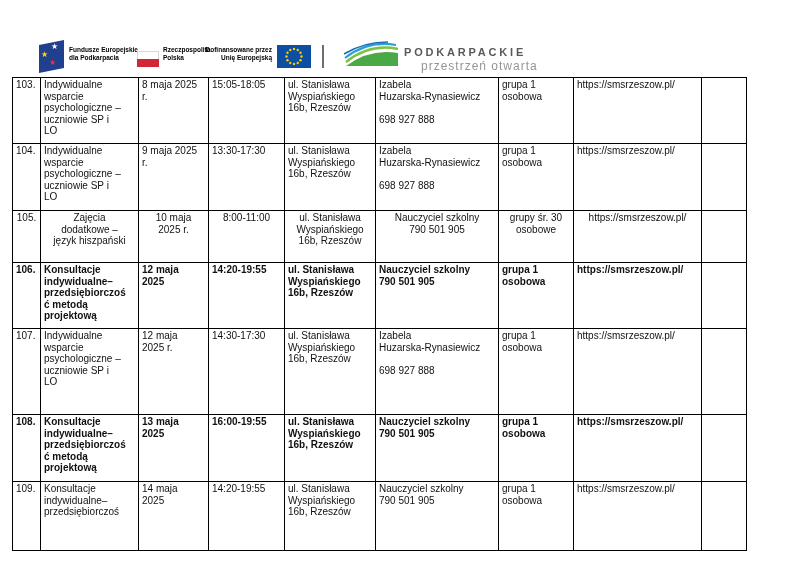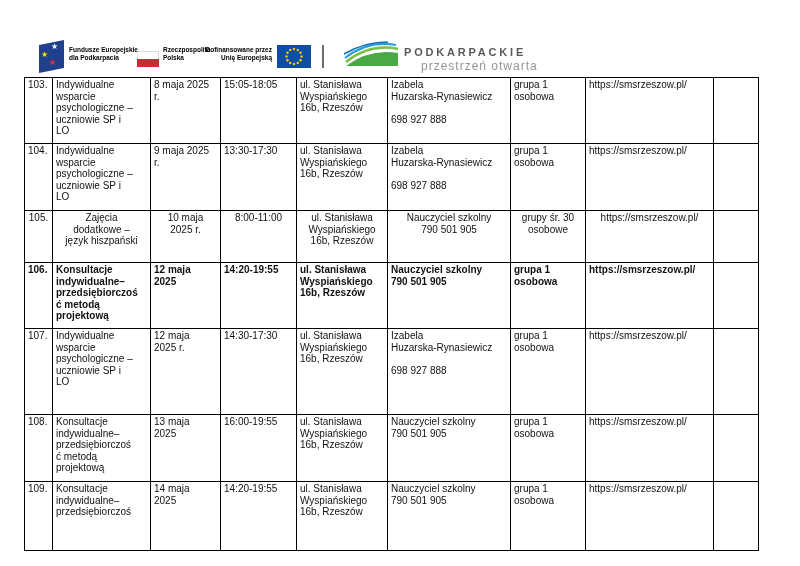--- a/index.html
+++ b/index.html
@@ -21,32 +21,32 @@
   .pl-flag .r{height:8px;background:#d22635;}
   .pl-text{position:absolute;left:163px;top:46px;font-size:6.5px;font-weight:bold;line-height:8px;color:#000;}
   .eu-text{position:absolute;left:205px;top:46px;width:67px;text-align:right;font-size:6.5px;font-weight:bold;line-height:8px;color:#000;}
   .eu-flag{position:absolute;left:277px;top:45px;width:34px;height:23px;background:#0b4ea2;}
   .hdr-sep{position:absolute;left:322px;top:45px;width:2px;height:23px;background:#6d6e71;}
   .pk-swoosh{position:absolute;left:344px;top:40px;}
   .pk-title{position:absolute;left:404px;top:46px;font-size:11px;letter-spacing:2.8px;color:#58595b;font-weight:700;}
   .pk-sub{position:absolute;left:421px;top:59px;font-size:12px;letter-spacing:1px;color:#939598;}
   
   .doc-table{
-    position:absolute;left:24px;top:77px;
+    position:absolute;left:12px;top:77px;
     border-collapse:collapse;table-layout:fixed;width:734px;
     font-size:10px;line-height:11.5px;
   }
   .doc-table td{
     border:1px solid #000;vertical-align:top;padding:1px 3px;
     white-space:pre-line;overflow:hidden;word-wrap:break-word;
   }
   .c-no{width:28px;} .c-act{width:98px;} .c-date{width:70px;} .c-time{width:76px;}
   .c-addr{width:91px;} .c-pers{width:123px;} .c-grp{width:75px;} .c-link{width:128px;} .c-note{width:45px;}
   tr.r0{height:66px;} tr.r1{height:67px;} tr.r2{height:52px;text-align:center;} tr.r3{height:66px;font-weight:bold;}
-  tr.r4{height:86px;} tr.r5{height:67px;} tr.r6{height:69px;}
+  tr.r4{height:86px;} tr.r5{height:67px;font-weight:bold;} tr.r6{height:69px;}
 </style>
 </head>
 <body>
 
 <div class="page">
 
   <div class="hdr">
 
     <div class="fe-logo">
       <svg width="27" height="33" viewBox="0 0 27 33">

